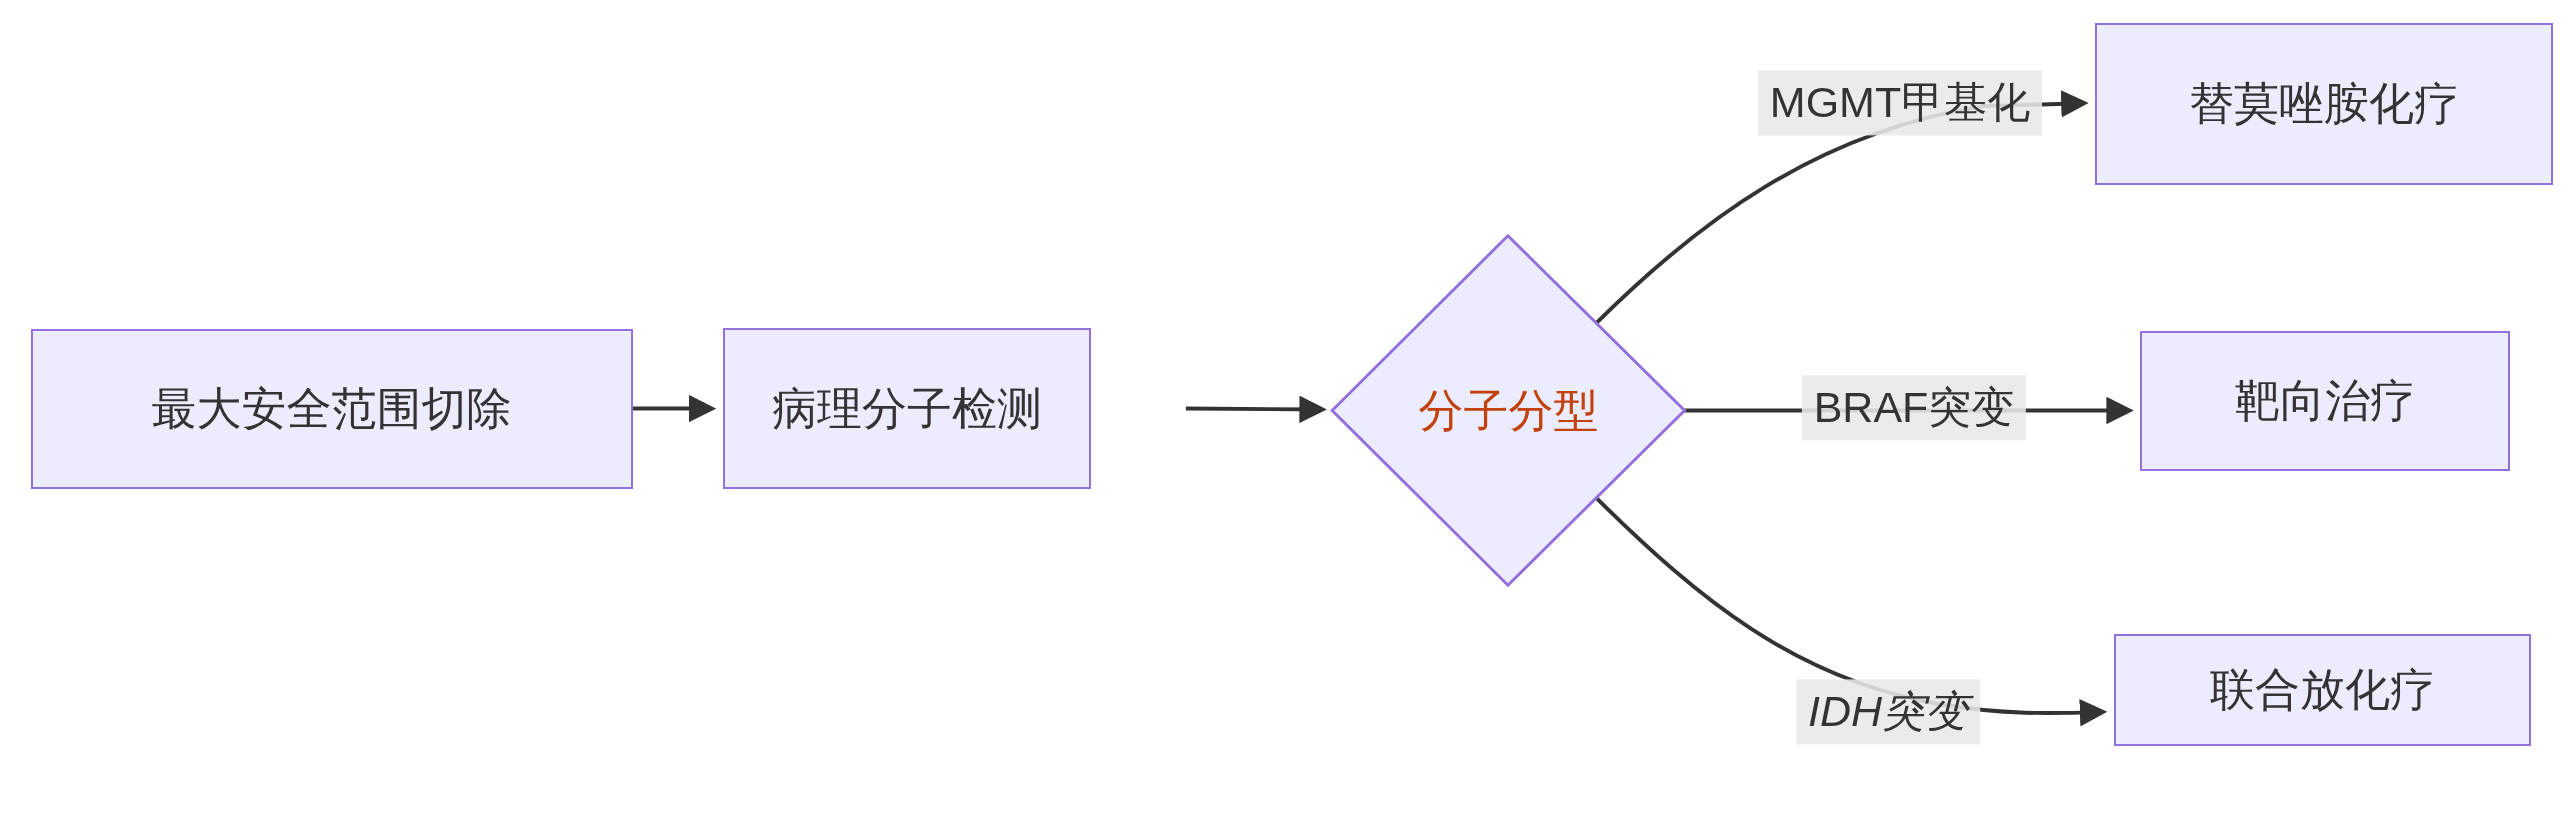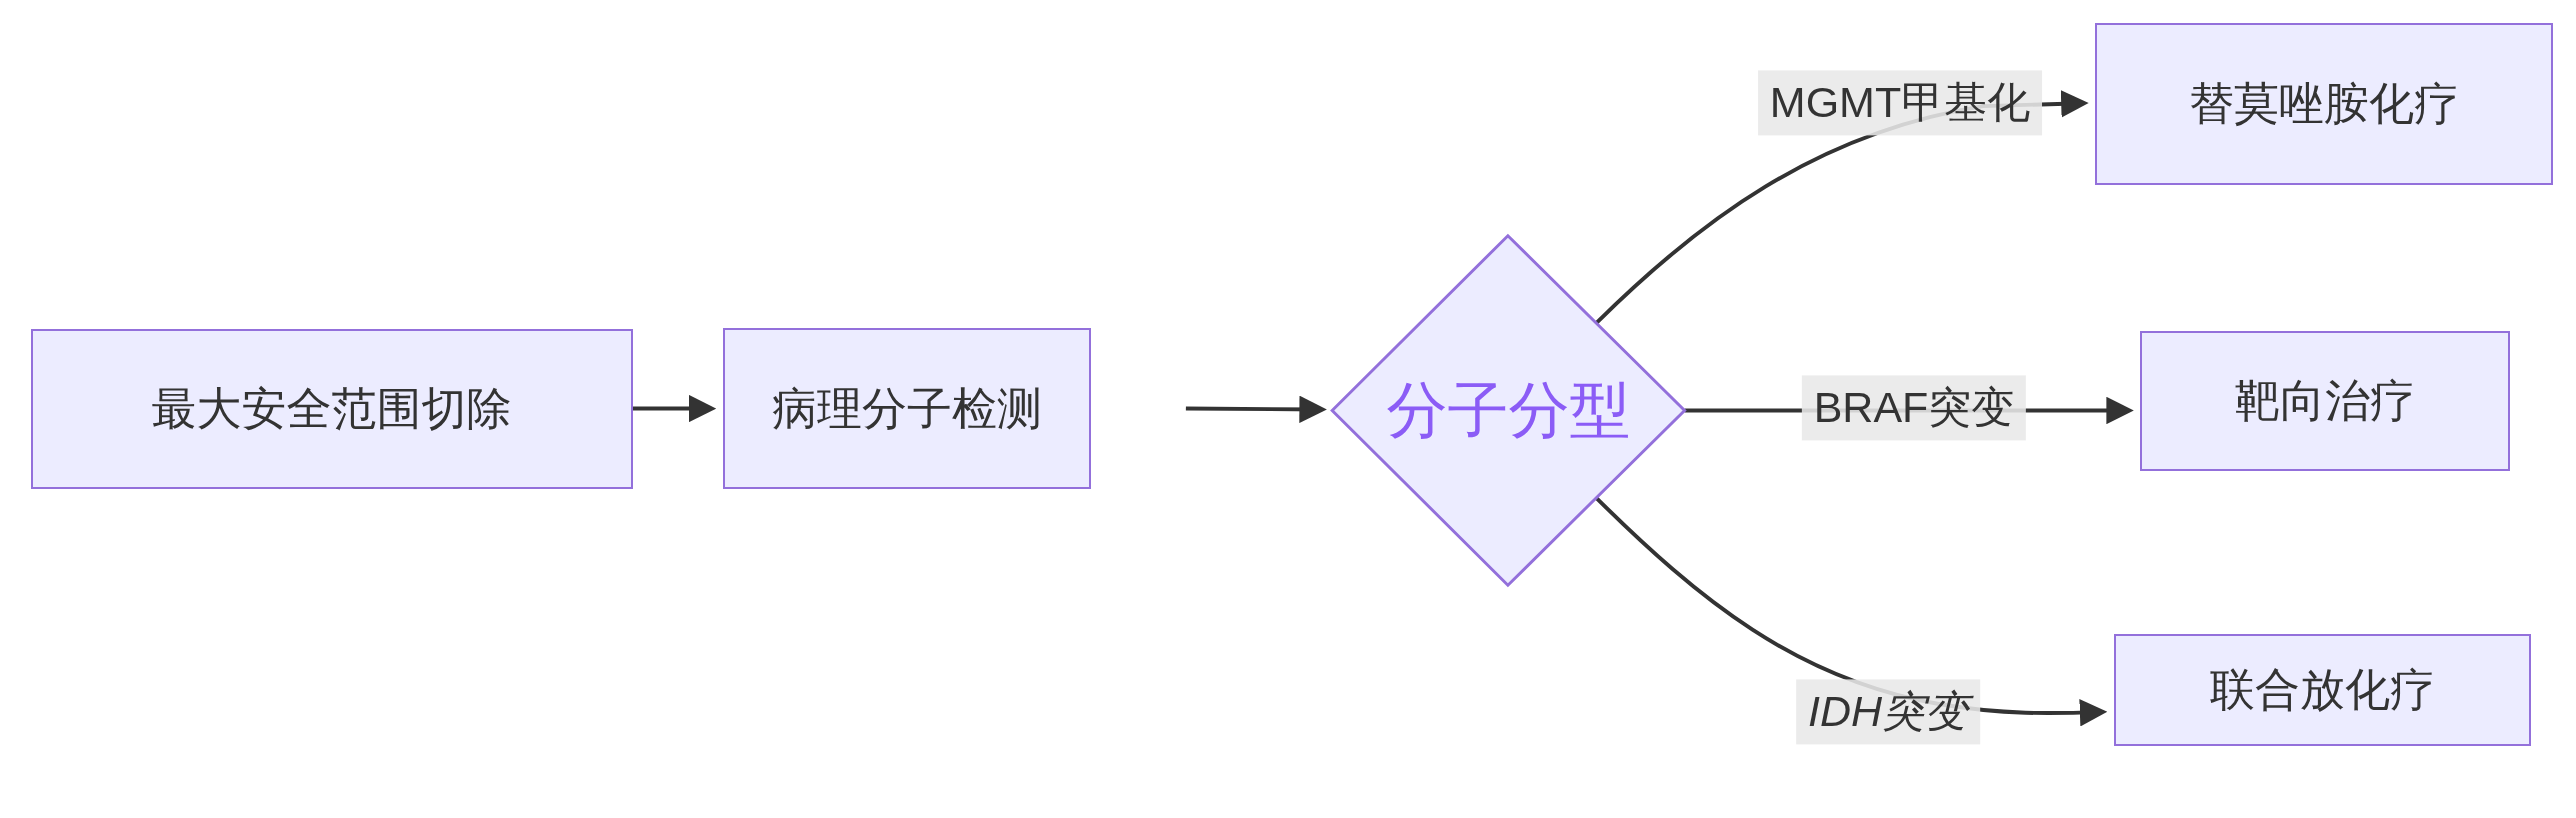--- a/index.html
+++ b/index.html
@@ -38,22 +38,22 @@
     justify-content: center;
     font-size: 45px;
     color: #333333;
     white-space: nowrap;
   }
   .diamond-label {
     position: absolute;
     display: flex;
     align-items: center;
     justify-content: center;
-    font-size: 61px;
-    color: #8b5cf6;
+    font-size: 45px;
+    color: #c2410c;
     white-space: nowrap;
   }
   .edge-label {
     position: absolute;
     transform: translate(-50%, -50%);
     background: rgba(232, 232, 232, 0.88);
     padding: 7.9px 11.8px;
     font-size: 43px;
     color: #333333;
     white-space: nowrap;

